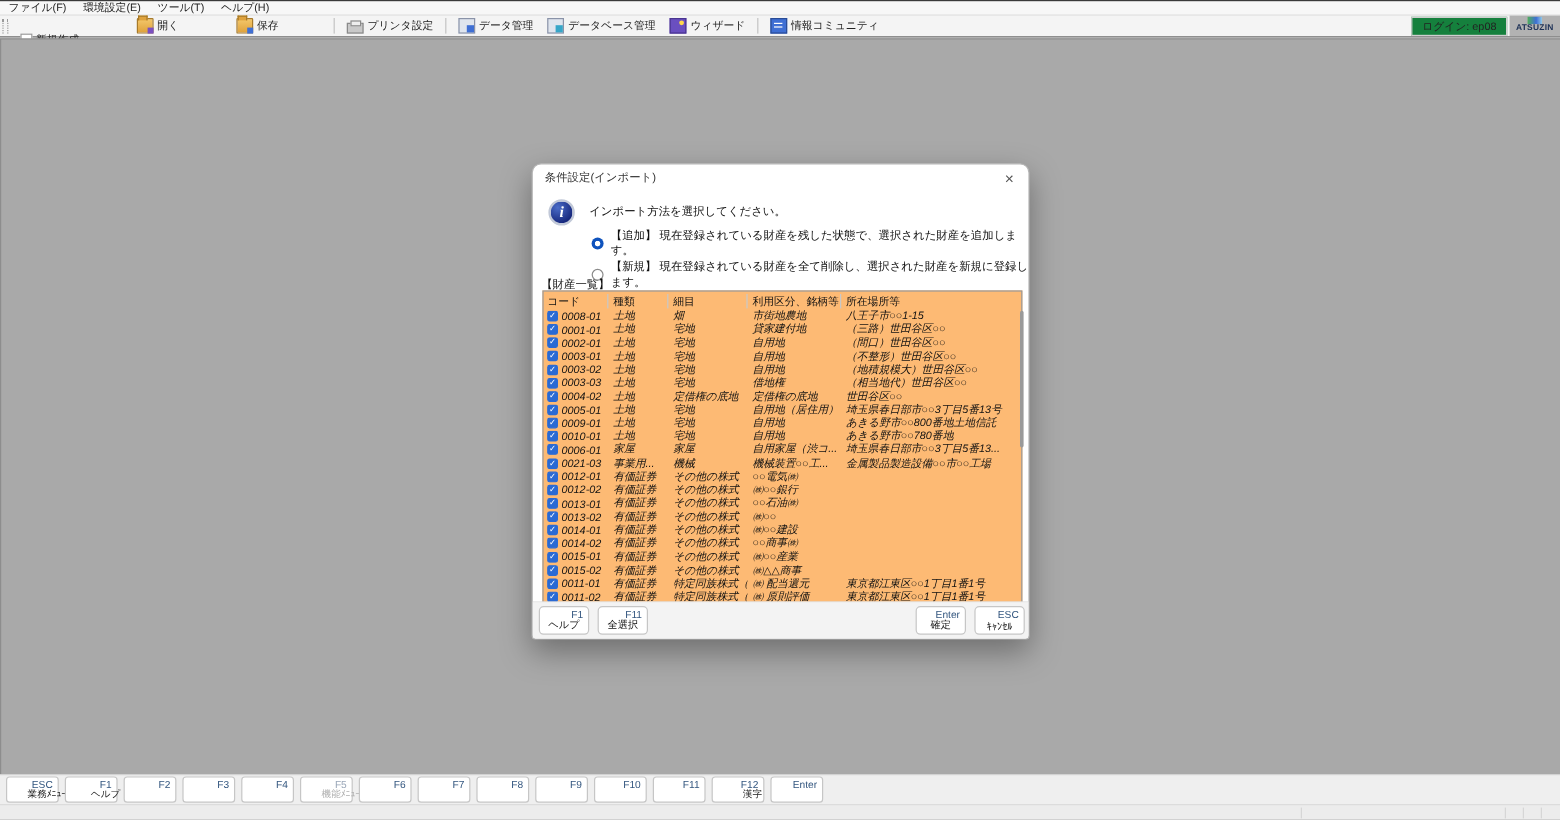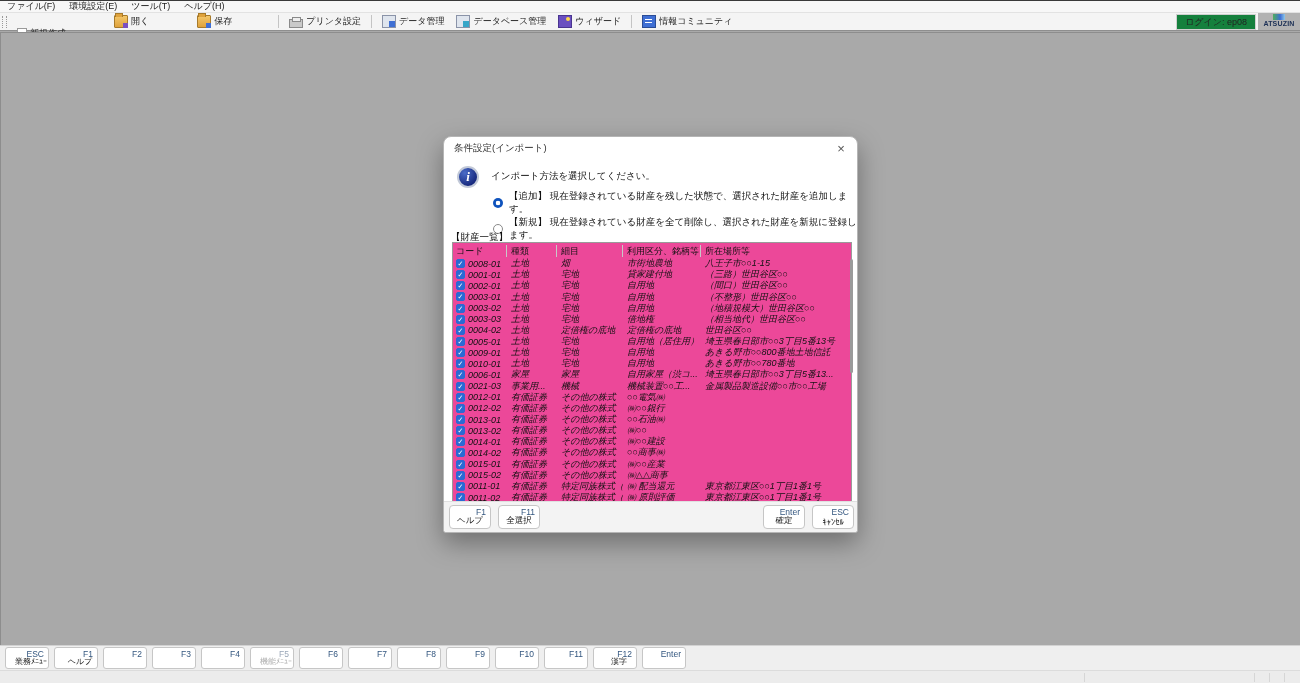--- a/index.html
+++ b/index.html
@@ -49,21 +49,21 @@
   .info-icon::after{content:"i";position:absolute;left:0;top:0;width:100%;height:100%;color:#fff;font-family:"Liberation Serif","DejaVu Serif",serif;font-style:italic;font-weight:bold;font-size:13px;line-height:18px;text-align:center;}
   .instruction{position:absolute;left:47px;top:33px;font-size:9.5px;color:#111;}
   .opt{position:absolute;left:49px;display:flex;align-items:center;gap:6px;}
   .opt1{top:53px;} .opt2{top:64px;margin-top:15px;}
   .radio{width:10px;height:10px;border-radius:50%;border:1px solid #8a8a8a;background:#fff;box-sizing:border-box;flex:none;}
   .radio.checked{border:none;background:radial-gradient(circle,#fff 0 2px,#0f53bd 2.6px);}
   .opt .ol{font-size:9.5px;color:#111;}
   .list-label{position:absolute;left:7px;top:94px;font-size:9.5px;color:#111;}
 
   
-  .table{position:absolute;left:8px;top:105px;width:400px;height:262px;border:1px solid #9a9a9a;background:#ec4899;box-sizing:border-box;display:flex;flex-direction:column;}
+  .table{position:absolute;left:8px;top:105px;width:400px;height:262px;border:1px solid #9a9a9a;background:#fdba74;box-sizing:border-box;display:flex;flex-direction:column;}
   .thead{display:flex;height:15px;flex:none;align-items:center;}
   .th{font-size:9px;color:#111;box-sizing:border-box;padding-left:4px;border-right:1px solid #c8c8c8;height:12px;line-height:12px;}
   .tbody{flex:1;display:flex;flex-direction:column;overflow:hidden;font-style:italic;}
   .tr{flex:1;display:flex;align-items:center;min-height:0;}
   .td{font-size:9px;color:#111;box-sizing:border-box;padding-left:4px;white-space:nowrap;overflow:hidden;}
   .c1{width:54px;display:flex;align-items:center;gap:3px;padding-left:3px;}
   .c2{width:50px;} .c3{width:66px;} .c4{width:78px;} .c5{flex:1;border-right:none;}
   .cb{width:9px;height:9px;flex:none;border:1px solid #7a9ed6;background:#fff;border-radius:2px;box-sizing:border-box;position:relative;}
   .cb.checked{background:#2a6ad4;border-color:#2a6ad4;}
   .cb.checked::after{content:"✓";position:absolute;left:0;top:-1px;width:100%;color:#fff;font-size:7px;line-height:9px;text-align:center;}
@@ -74,21 +74,21 @@
   .dlg-footer{position:absolute;left:0;bottom:0;width:100%;height:30px;background:#f3f3f3;border-top:1px solid #e0e0e0;border-radius:0 0 3px 3px;}
   .keybtn{position:absolute;top:3px;width:42px;height:24px;background:#fff;border:1px solid #c6c6c6;border-radius:4px;box-sizing:border-box;cursor:default;padding:0;font-family:inherit;}
   .keybtn .k{position:absolute;top:1px;right:4px;font-size:8.5px;color:#33567f;}
   .keybtn .l{position:absolute;bottom:1px;left:0;width:100%;text-align:center;font-size:8.5px;color:#111;}
   .b-help{left:5px;} .b-selall{left:54px;} .b-ok{left:319px;} .b-cancel{left:368px;width:42px;}
 
   
   .fkeybar{position:absolute;left:0;top:645px;width:100%;height:25px;background:#efefef;border-top:1px solid #d2d2d2;display:flex;align-items:center;gap:5px;padding-left:5px;box-sizing:border-box;}
   .fkey{position:relative;width:44px;height:22px;background:#fff;border:1px solid #c6c6c6;border-radius:3px;box-sizing:border-box;flex:none;cursor:default;padding:0;font-family:inherit;}
   .fkey .k{position:absolute;top:1px;right:4px;font-size:8.5px;color:#33567f;}
-  .fkey .l{position:absolute;bottom:1px;left:4px;width:100%;text-align:center;font-size:8px;color:#222;}
+  .fkey .l{position:absolute;bottom:1px;left:12px;width:100%;text-align:center;font-size:8px;color:#222;}
   .fkey.disabled .k{color:#9aa7b8;padding-left:38px;} .fkey.disabled .l{color:#b0b0b0;}
 
   
   .statusbar{position:absolute;left:0;top:670px;width:100%;height:13px;background:#ececec;border-top:1px solid #dcdcdc;box-sizing:border-box;}
   .statusbar .seg{position:absolute;top:2px;bottom:1px;border-left:1px solid #d6d6d6;}
   .seg1{right:215px;} .seg2{right:45px;} .seg3{right:30px;} .seg4{right:15px;}
 </style>
 </head>
 <body>
 

